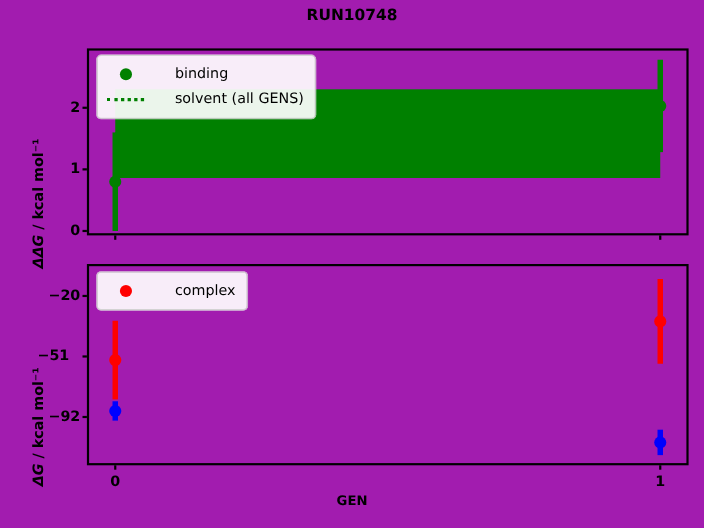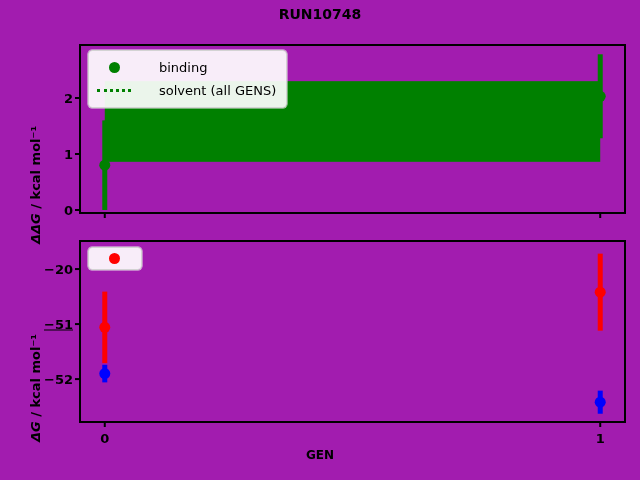--- a/index.html
+++ b/index.html
@@ -83,26 +83,27 @@
         </span>
       <span>solvent (all GENS)</span>
     </div>
   </div>
 
   <div class="legend" style="left:88px;top:247px">
     <div class="legend-item">
       <span class="glyph-box">
           <span class="glyph-dot" style="background: rgb(255, 0, 0);"></span>
         </span>
+      <span>complex</span>
     </div>
   </div>
 
   <div id="tick-layer">
       <div class="ytick" style="top: 209.976px; left: 13px;">0</div>
       <div class="ytick" style="top: 153.976px; left: 13px;">1</div>
       <div class="ytick" style="top: 97.976px; left: 13px;">2</div>
       <div class="ytick" style="top: 269.058px; left: 13px;">−20</div>
-      <div class="ytick" style="top: 324.073px; left: 13px; text-decoration: underline;">−51</div>
-      <div class="ytick" style="top: 379.088px; left: 13px;">−52</div>
+      <div class="ytick" style="top: 324.073px; left: 3px;">−51</div>
+      <div class="ytick" style="top: 379.088px; left: 13px;">−92</div>
       <div class="xtick" style="left: 104.773px; top: 431px;">0</div>
       <div class="xtick" style="left: 600.227px; top: 431px;">1</div>
     </div>
 </div>
 
 </body></html>

